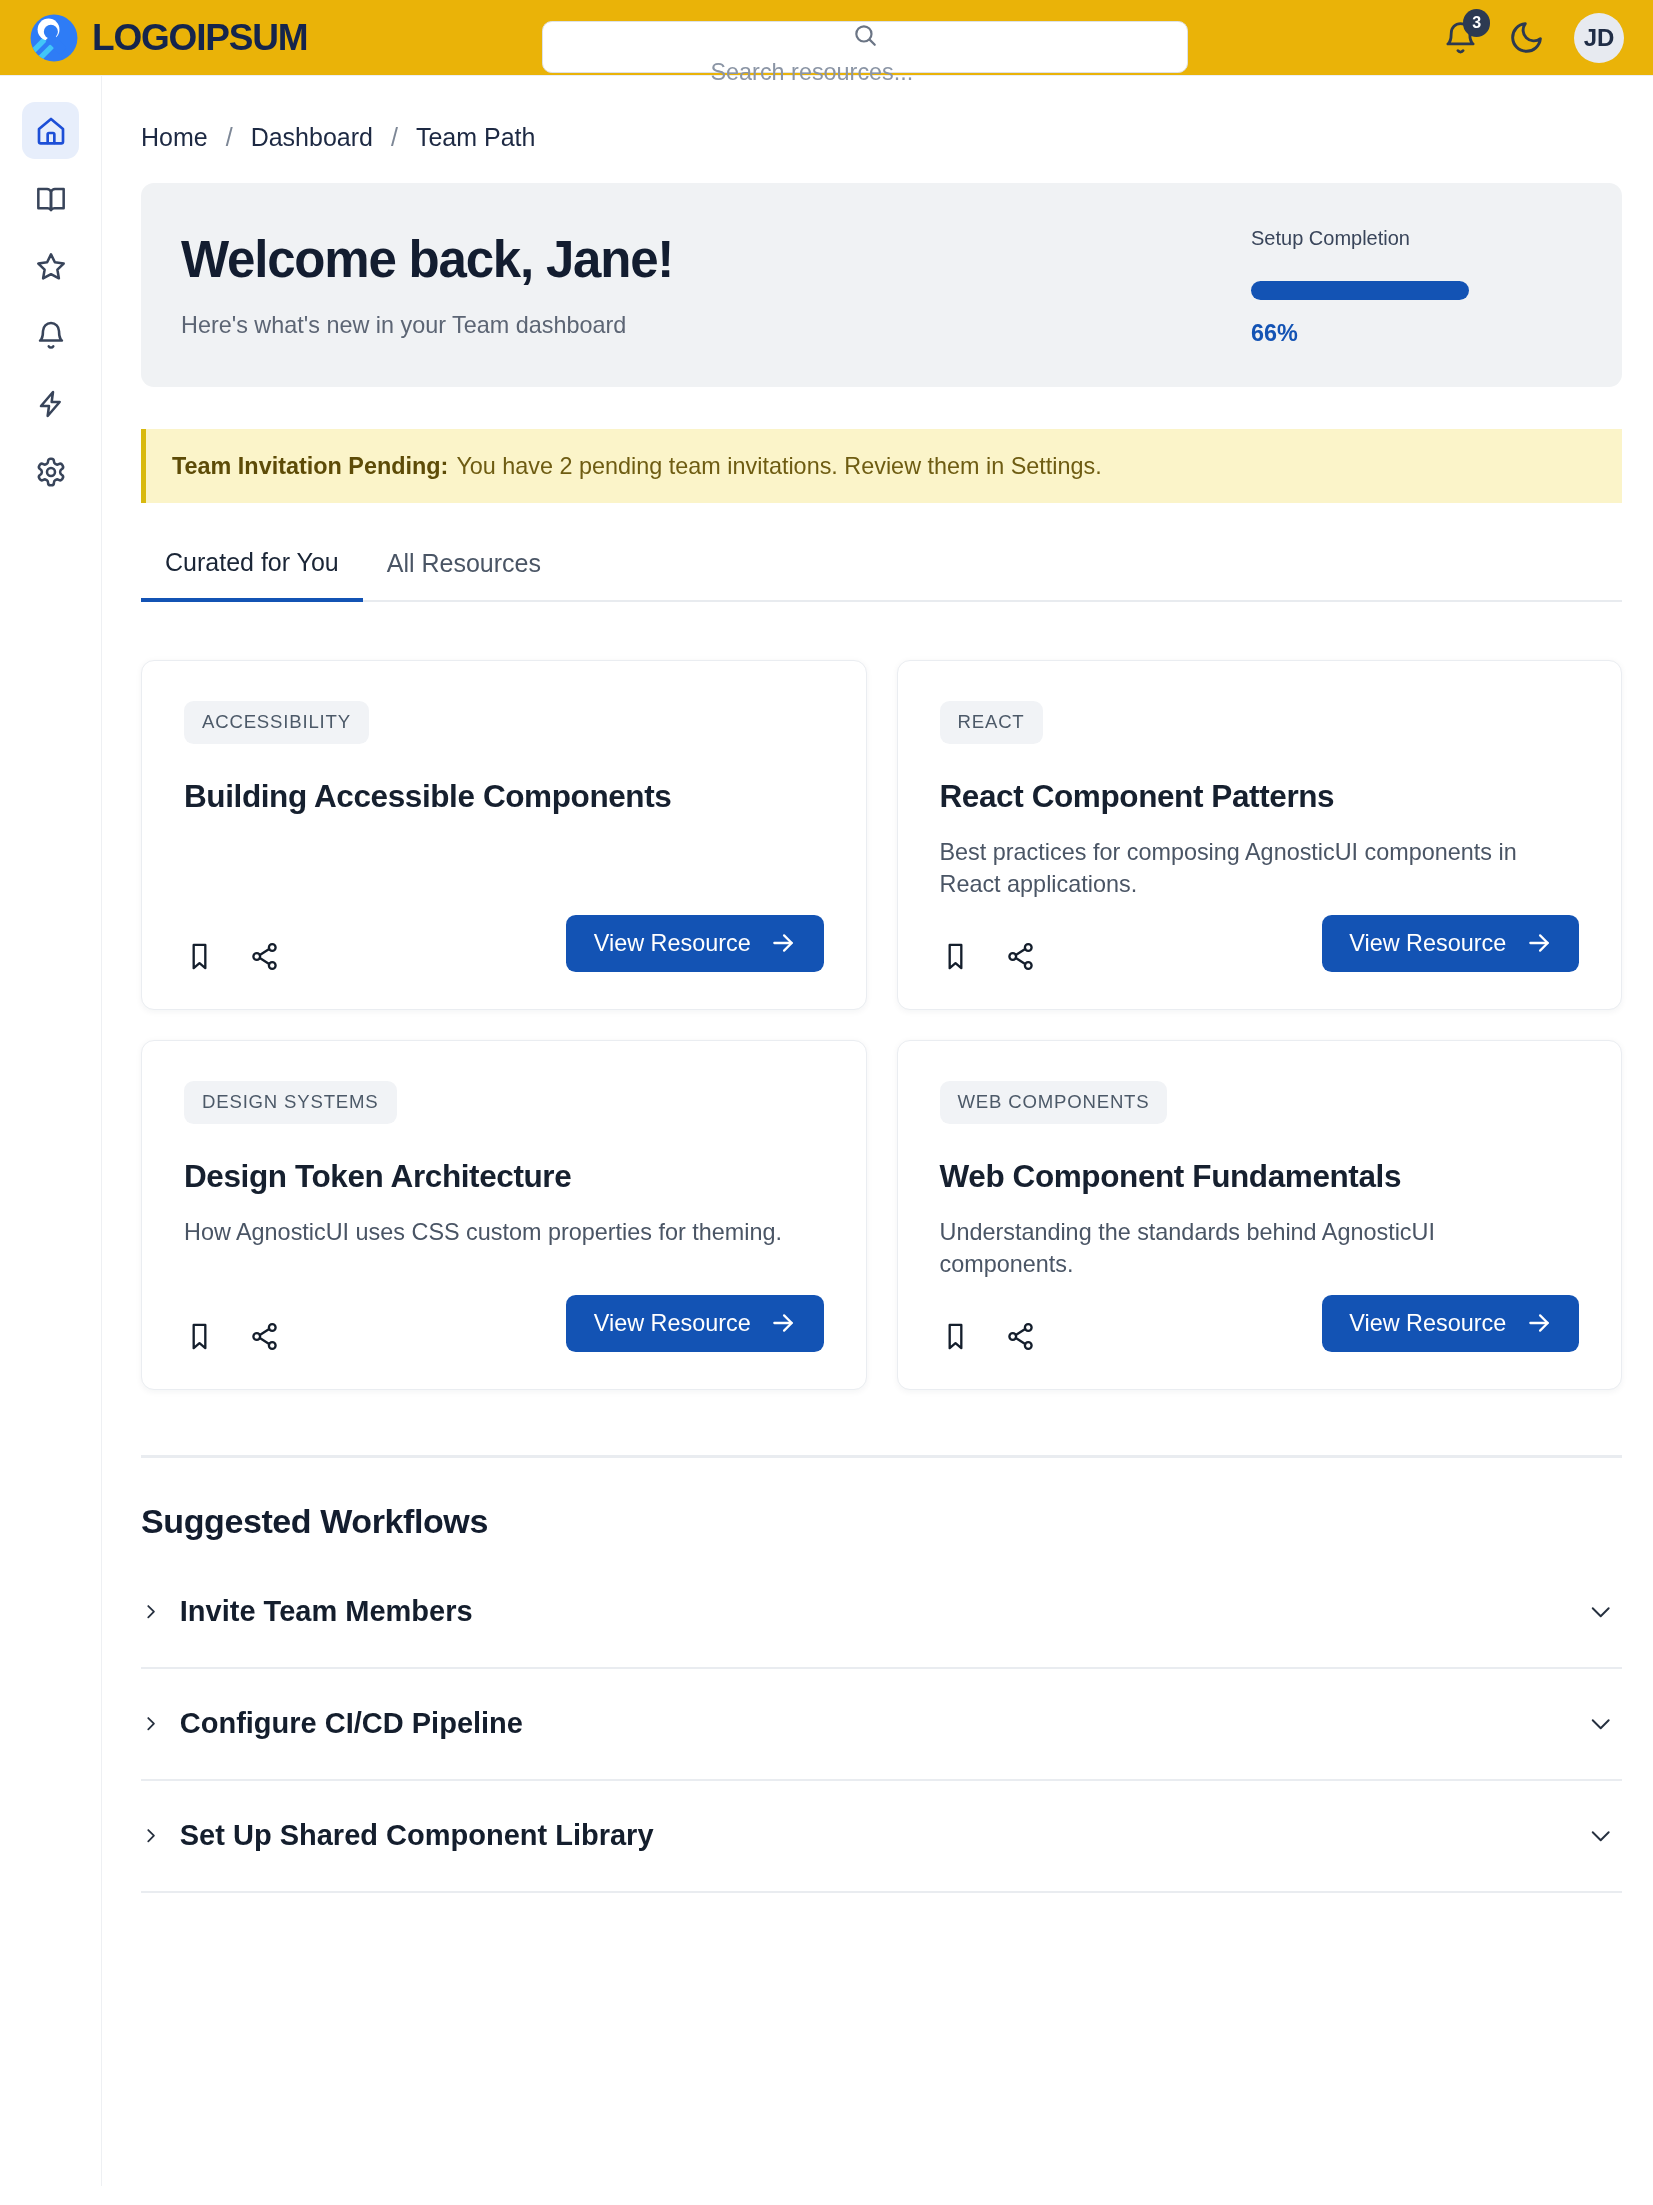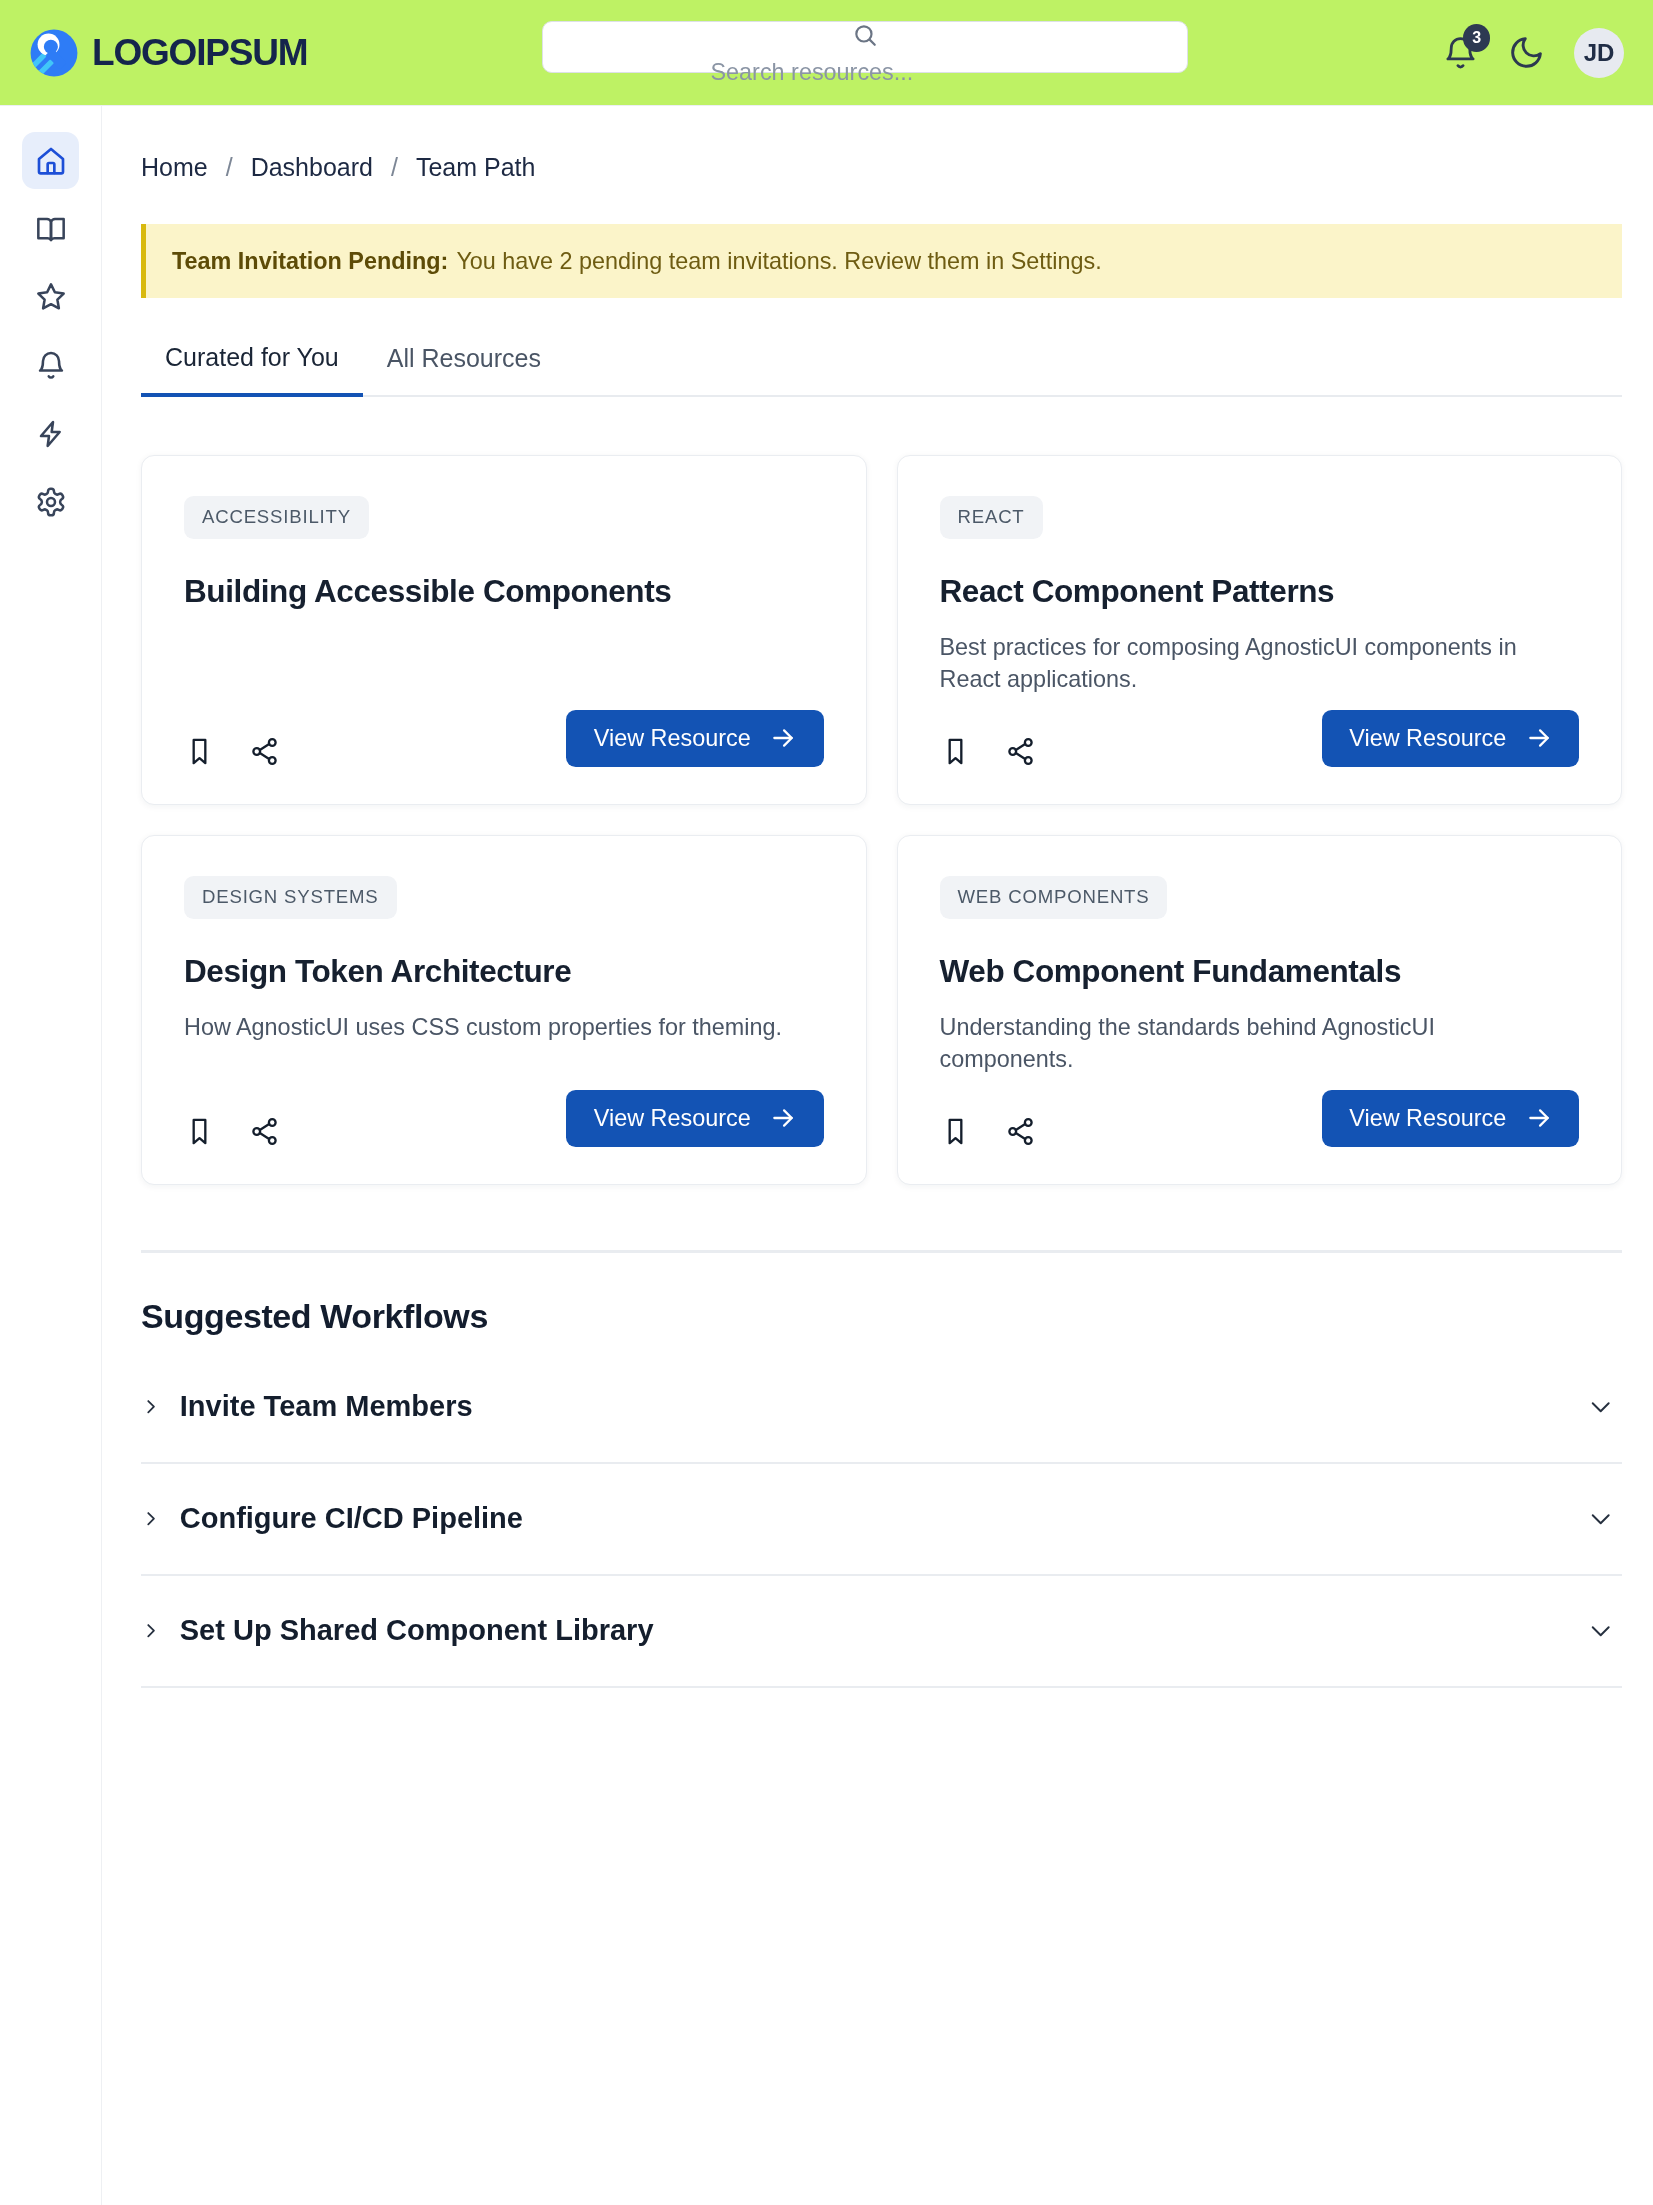--- a/index.html
+++ b/index.html
@@ -1,22 +1,22 @@
 <!DOCTYPE html>
 <html style="font-size:13px"><head>
 <meta charset="utf-8">
 <style>
   * { margin:0; padding:0; box-sizing:border-box; }
   html,body { background:#ffffff; }
   body { font-family:"Liberation Sans","DejaVu Sans",sans-serif; color:#16202f; }
   .page { width:1653px; height:2205px; background:#fff; overflow:hidden; position:relative; }
 
   
-  .header { height:106px; border-bottom:1.6px solid #eceff3; display:flex; align-items:center;
-            padding:0 29px; position:relative; background:#bef264; }
+  .header { height:76px; border-bottom:1.6px solid #eceff3; display:flex; align-items:center;
+            padding:0 29px; position:relative; background:#eab308; }
   .brand { display:flex; align-items:center; gap:13px; }
   .brand-logo { width:50px; height:50px; }
   .brand-name { font-size:37px; font-weight:800; letter-spacing:-1.2px; color:#15254c; }
 
   .search-box { position:absolute; left:542px; top:21px; width:646px; height:52px;
                 border:1.6px solid #dde1e7; border-radius:9.7px; display:flex; align-items:center;
                 padding:0 18px; gap:11.3px; background:#fff;flex-direction:column; }
   .search-box svg { width:26px; height:26px; color:#6b7585; flex:none; }
   .search-box input { border:none; outline:none; flex:1; font-size:23.4px; color:#333f52;
                       font-family:inherit; background:transparent; }
@@ -194,20 +194,33 @@
     <main class="main">
 
       <nav class="breadcrumb">
         <span class="crumb">Home</span>
         <span class="crumb-sep">/</span>
         <span class="crumb">Dashboard</span>
         <span class="crumb-sep">/</span>
         <span class="crumb">Team Path</span>
       </nav>
 
+      <section class="welcome">
+        <div class="welcome-left">
+          <h1 class="welcome-title">Welcome back, Jane!</h1>
+          <p class="welcome-sub">Here's what's new in your Team dashboard</p>
+        </div>
+        <div class="welcome-right">
+          <div class="setup-label">Setup Completion</div>
+          <div class="progress-track">
+            <div class="progress-fill" style="width: 66%;"></div>
+          </div>
+          <div class="progress-pct">66%</div>
+        </div>
+      </section>
 
       <div class="alert">
         <strong>Team Invitation Pending:</strong>
         <span>You have 2 pending team invitations. Review them in Settings.</span>
       </div>
 
       <div class="tabs">
         <button class="tab active">Curated for You</button>
         <button class="tab">All Resources</button>
       </div>

